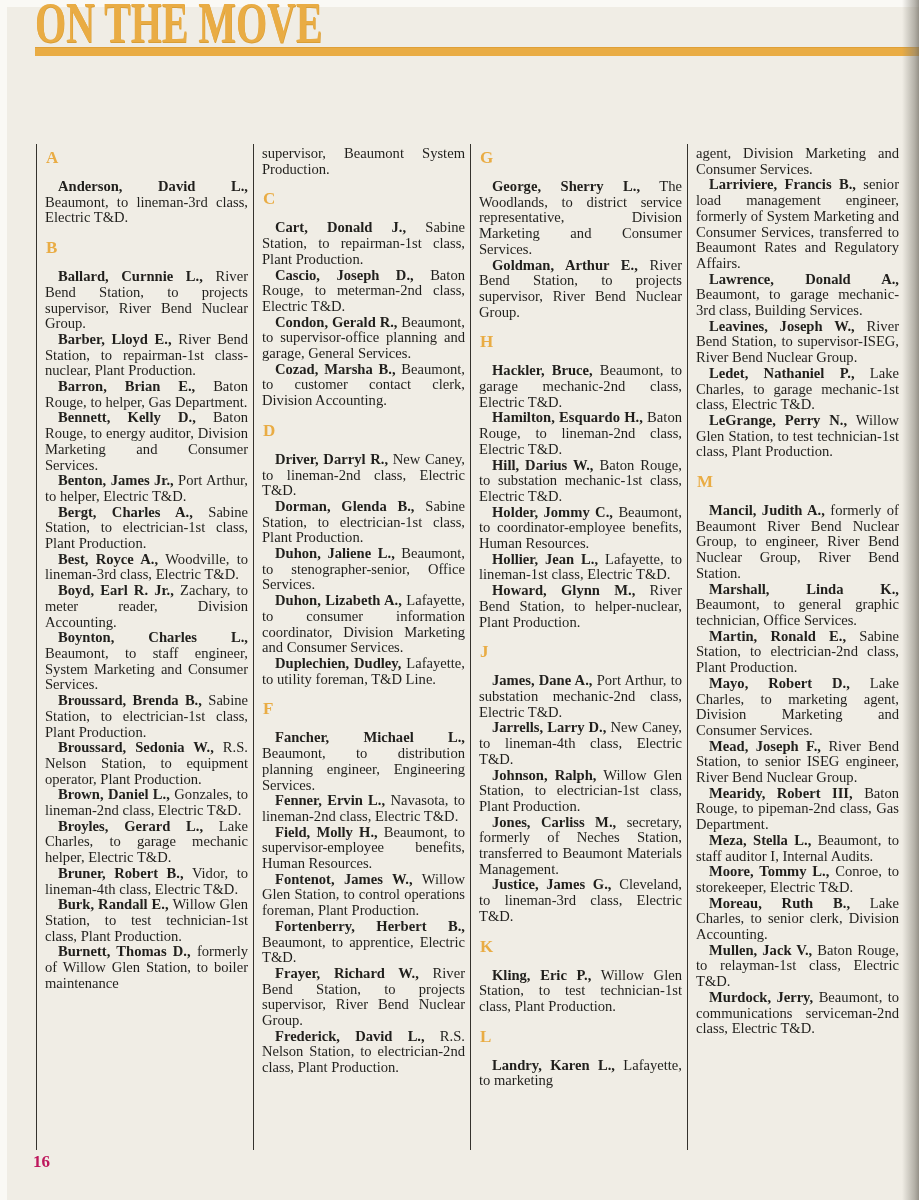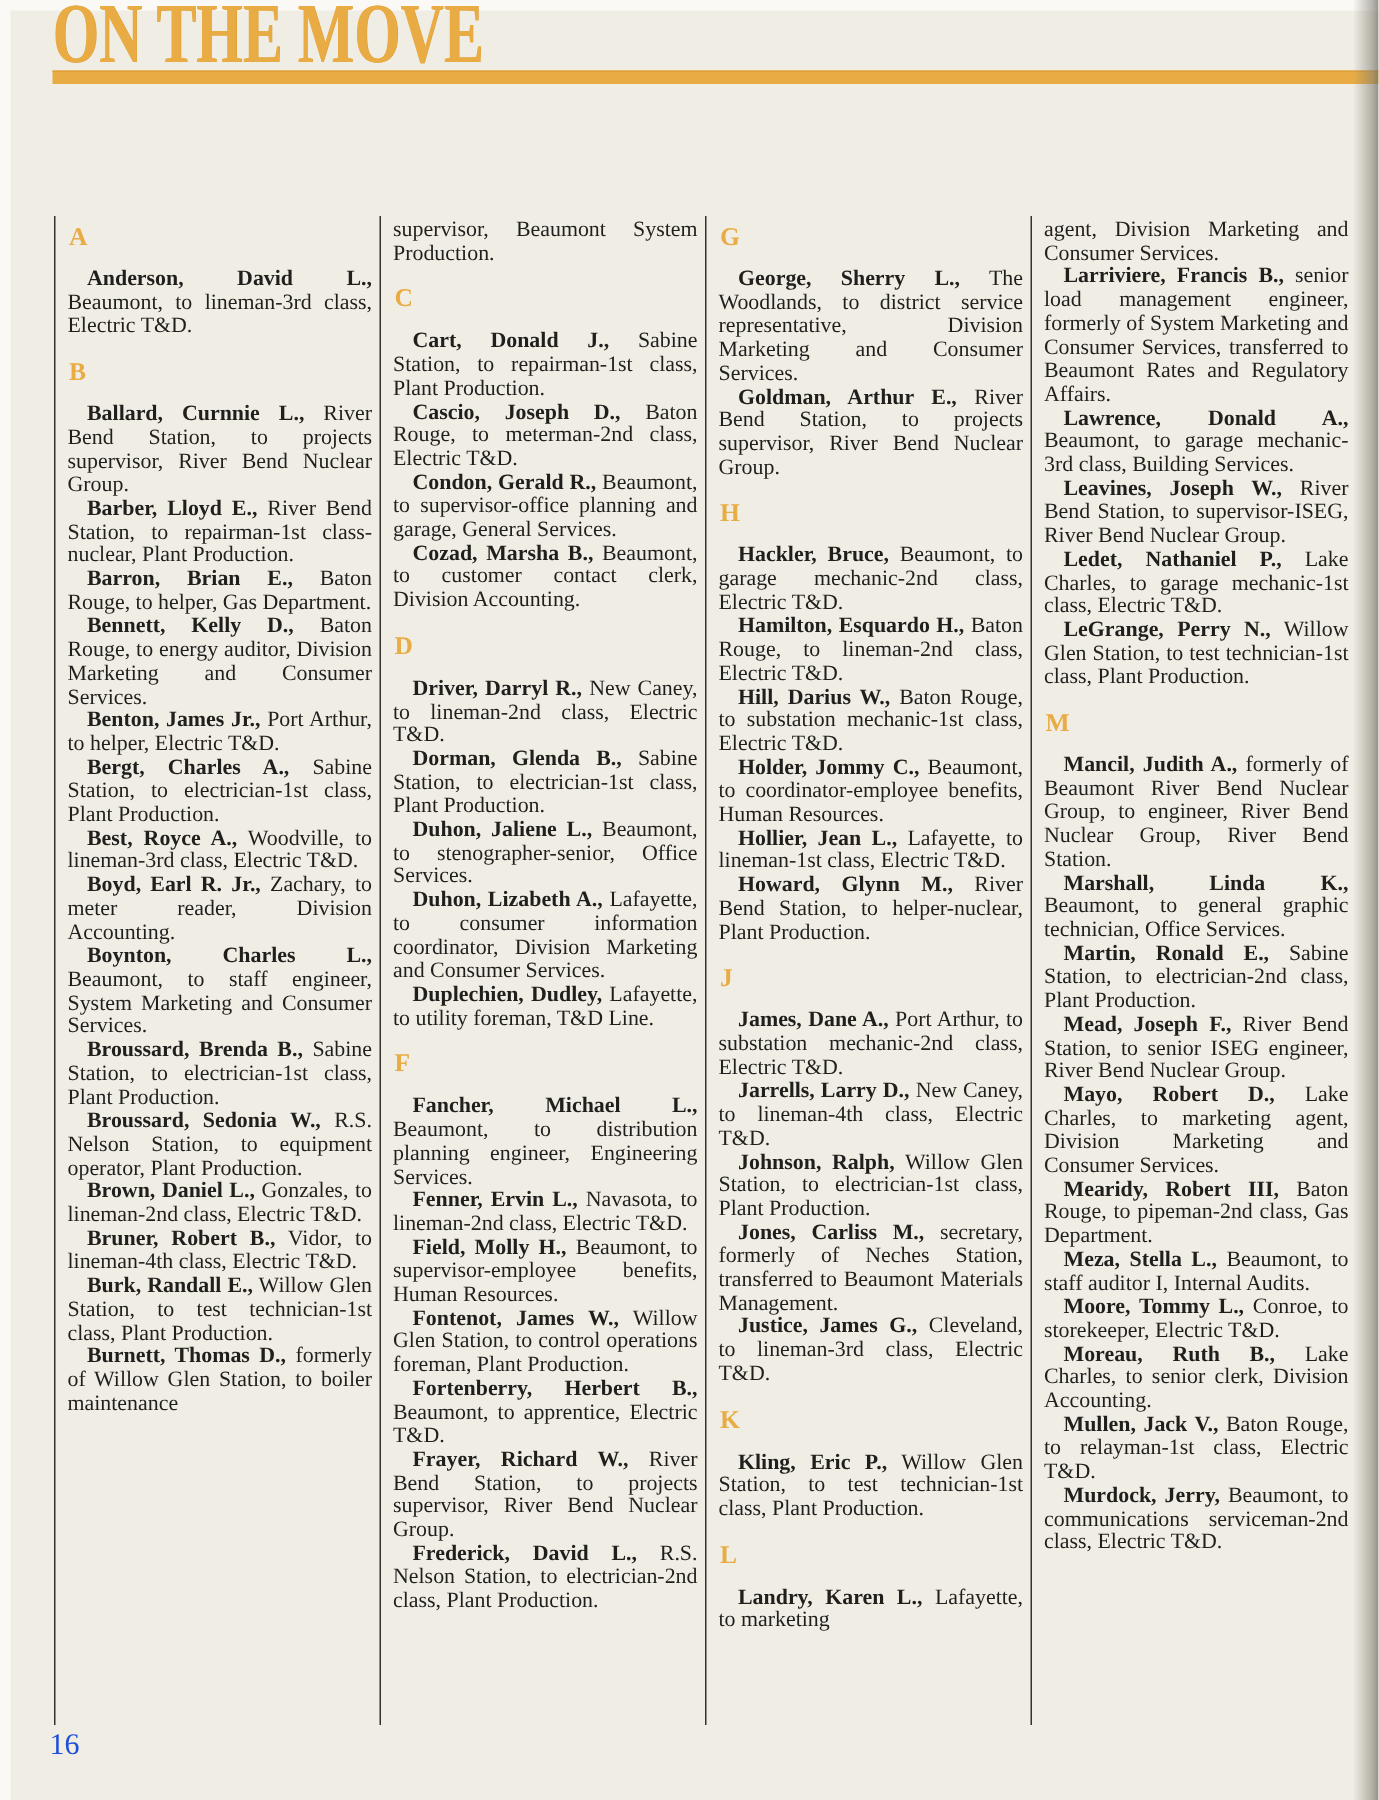--- a/index.html
+++ b/index.html
@@ -60,21 +60,21 @@
     line-height: 17px;
     margin: 13px 0 13px 1px;
     text-align: left;
   }
   .letter:first-child { margin-top: 3px; }
   p.entry { margin: 0; text-indent: 13px; }
   p.entry.cont { text-indent: 0; }
   p.entry b { font-weight: 700; }
   .page-number {
     position: absolute; left: 33px; top: 1152px;
-    font-weight: 400; font-size: 20px; color: #1d4ed8;
+    font-weight: 700; font-size: 17px; color: #be185d;
   }
 </style>
 </head>
 <body>
 
 <div class="edge-top"></div>
 <div class="edge-left"></div>
 
 <div class="masthead">
   <div class="title">ON THE MOVE</div>
@@ -91,20 +91,21 @@
       <p class="entry"><b>Barron, Brian E.,</b> <span>Baton Rouge, to helper, Gas Department.</span></p>
       <p class="entry"><b>Bennett, Kelly D.,</b> <span>Baton Rouge, to energy auditor, Division Marketing and Consumer Services.</span></p>
       <p class="entry"><b>Benton, James Jr.,</b> <span>Port Arthur, to helper, Electric T&amp;D.</span></p>
       <p class="entry"><b>Bergt, Charles A.,</b> <span>Sabine Station, to electrician-1st class, Plant Production.</span></p>
       <p class="entry"><b>Best, Royce A.,</b> <span>Woodville, to lineman-3rd class, Electric T&amp;D.</span></p>
       <p class="entry"><b>Boyd, Earl R. Jr.,</b> <span>Zachary, to meter reader, Division Accounting.</span></p>
       <p class="entry"><b>Boynton, Charles L.,</b> <span>Beaumont, to staff engineer, System Marketing and Consumer Services.</span></p>
       <p class="entry"><b>Broussard, Brenda B.,</b> <span>Sabine Station, to electrician-1st class, Plant Production.</span></p>
       <p class="entry"><b>Broussard, Sedonia W.,</b> <span>R.S. Nelson Station, to equipment operator, Plant Production.</span></p>
       <p class="entry"><b>Brown, Daniel L.,</b> <span>Gonzales, to lineman-2nd class, Electric T&amp;D.</span></p>
+      <p class="entry"><b>Broyles, Gerard L.,</b> <span>Lake Charles, to garage mechanic helper, Electric T&amp;D.</span></p>
       <p class="entry"><b>Bruner, Robert B.,</b> <span>Vidor, to lineman-4th class, Electric T&amp;D.</span></p>
       <p class="entry"><b>Burk, Randall E.,</b> <span>Willow Glen Station, to test technician-1st class, Plant Production.</span></p>
       <p class="entry"><b>Burnett, Thomas D.,</b> <span>formerly of Willow Glen Station, to boiler maintenance</span></p>
     </div>
     <div class="column">
       <p class="entry cont"><span>supervisor, Beaumont System Production.</span></p>
       <div class="letter">C</div>
       <p class="entry"><b>Cart, Donald J.,</b> <span>Sabine Station, to repairman-1st class, Plant Production.</span></p>
       <p class="entry"><b>Cascio, Joseph D.,</b> <span>Baton Rouge, to meterman-2nd class, Electric T&amp;D.</span></p>
       <p class="entry"><b>Condon, Gerald R.,</b> <span>Beaumont, to supervisor-office planning and garage, General Services.</span></p>
@@ -150,22 +151,22 @@
       <p class="entry cont"><span>agent, Division Marketing and Consumer Services.</span></p>
       <p class="entry"><b>Larriviere, Francis B.,</b> <span>senior load management engineer, formerly of System Marketing and Consumer Services, transferred to Beaumont Rates and Regulatory Affairs.</span></p>
       <p class="entry"><b>Lawrence, Donald A.,</b> <span>Beaumont, to garage mechanic-3rd class, Building Services.</span></p>
       <p class="entry"><b>Leavines, Joseph W.,</b> <span>River Bend Station, to supervisor-ISEG, River Bend Nuclear Group.</span></p>
       <p class="entry"><b>Ledet, Nathaniel P.,</b> <span>Lake Charles, to garage mechanic-1st class, Electric T&amp;D.</span></p>
       <p class="entry"><b>LeGrange, Perry N.,</b> <span>Willow Glen Station, to test technician-1st class, Plant Production.</span></p>
       <div class="letter">M</div>
       <p class="entry"><b>Mancil, Judith A.,</b> <span>formerly of Beaumont River Bend Nuclear Group, to engineer, River Bend Nuclear Group, River Bend Station.</span></p>
       <p class="entry"><b>Marshall, Linda K.,</b> <span>Beaumont, to general graphic technician, Office Services.</span></p>
       <p class="entry"><b>Martin, Ronald E.,</b> <span>Sabine Station, to electrician-2nd class, Plant Production.</span></p>
+      <p class="entry"><b>Mayo, Robert D.,</b> <span>Lake Charles, to marketing agent, Division Marketing and Consumer Services.</span></p>
       <p class="entry"><b>Mead, Joseph F.,</b> <span>River Bend Station, to senior ISEG engineer, River Bend Nuclear Group.</span></p>
-      <p class="entry"><b>Mayo, Robert D.,</b> <span>Lake Charles, to marketing agent, Division Marketing and Consumer Services.</span></p>
       <p class="entry"><b>Mearidy, Robert III,</b> <span>Baton Rouge, to pipeman-2nd class, Gas Department.</span></p>
       <p class="entry"><b>Meza, Stella L.,</b> <span>Beaumont, to staff auditor I, Internal Audits.</span></p>
       <p class="entry"><b>Moore, Tommy L.,</b> <span>Conroe, to storekeeper, Electric T&amp;D.</span></p>
       <p class="entry"><b>Moreau, Ruth B.,</b> <span>Lake Charles, to senior clerk, Division Accounting.</span></p>
       <p class="entry"><b>Mullen, Jack V.,</b> <span>Baton Rouge, to relayman-1st class, Electric T&amp;D.</span></p>
       <p class="entry"><b>Murdock, Jerry,</b> <span>Beaumont, to communications serviceman-2nd class, Electric T&amp;D.</span></p>
     </div>
   </div>
 
 <div class="page-number">16</div>

